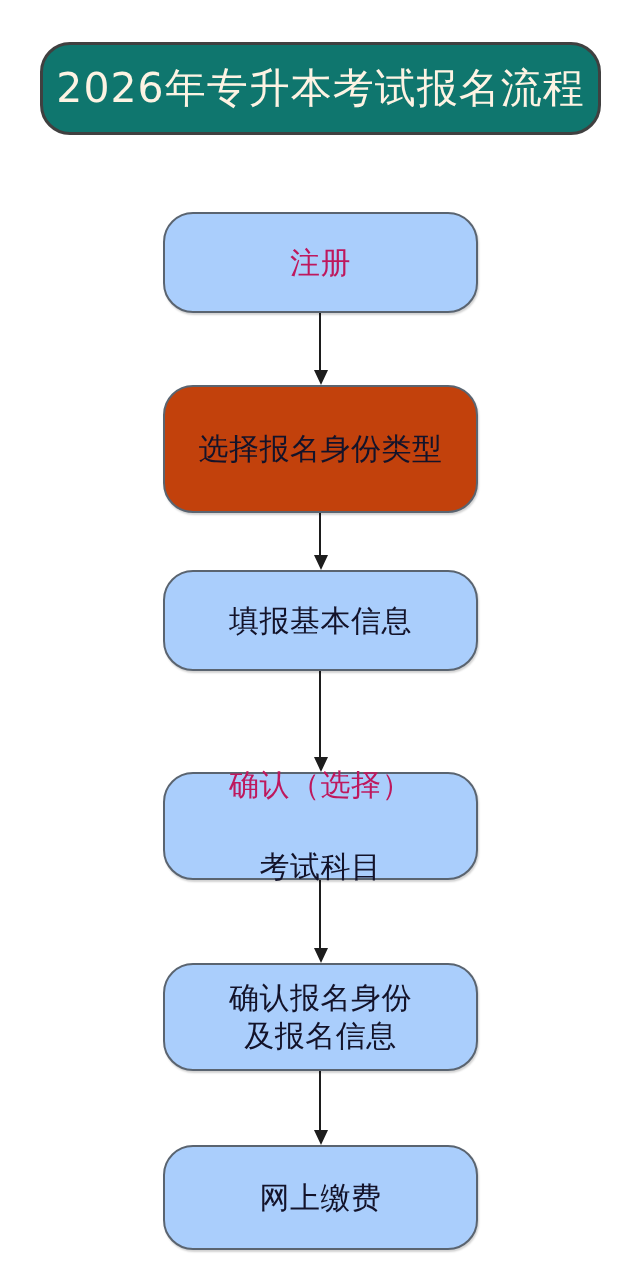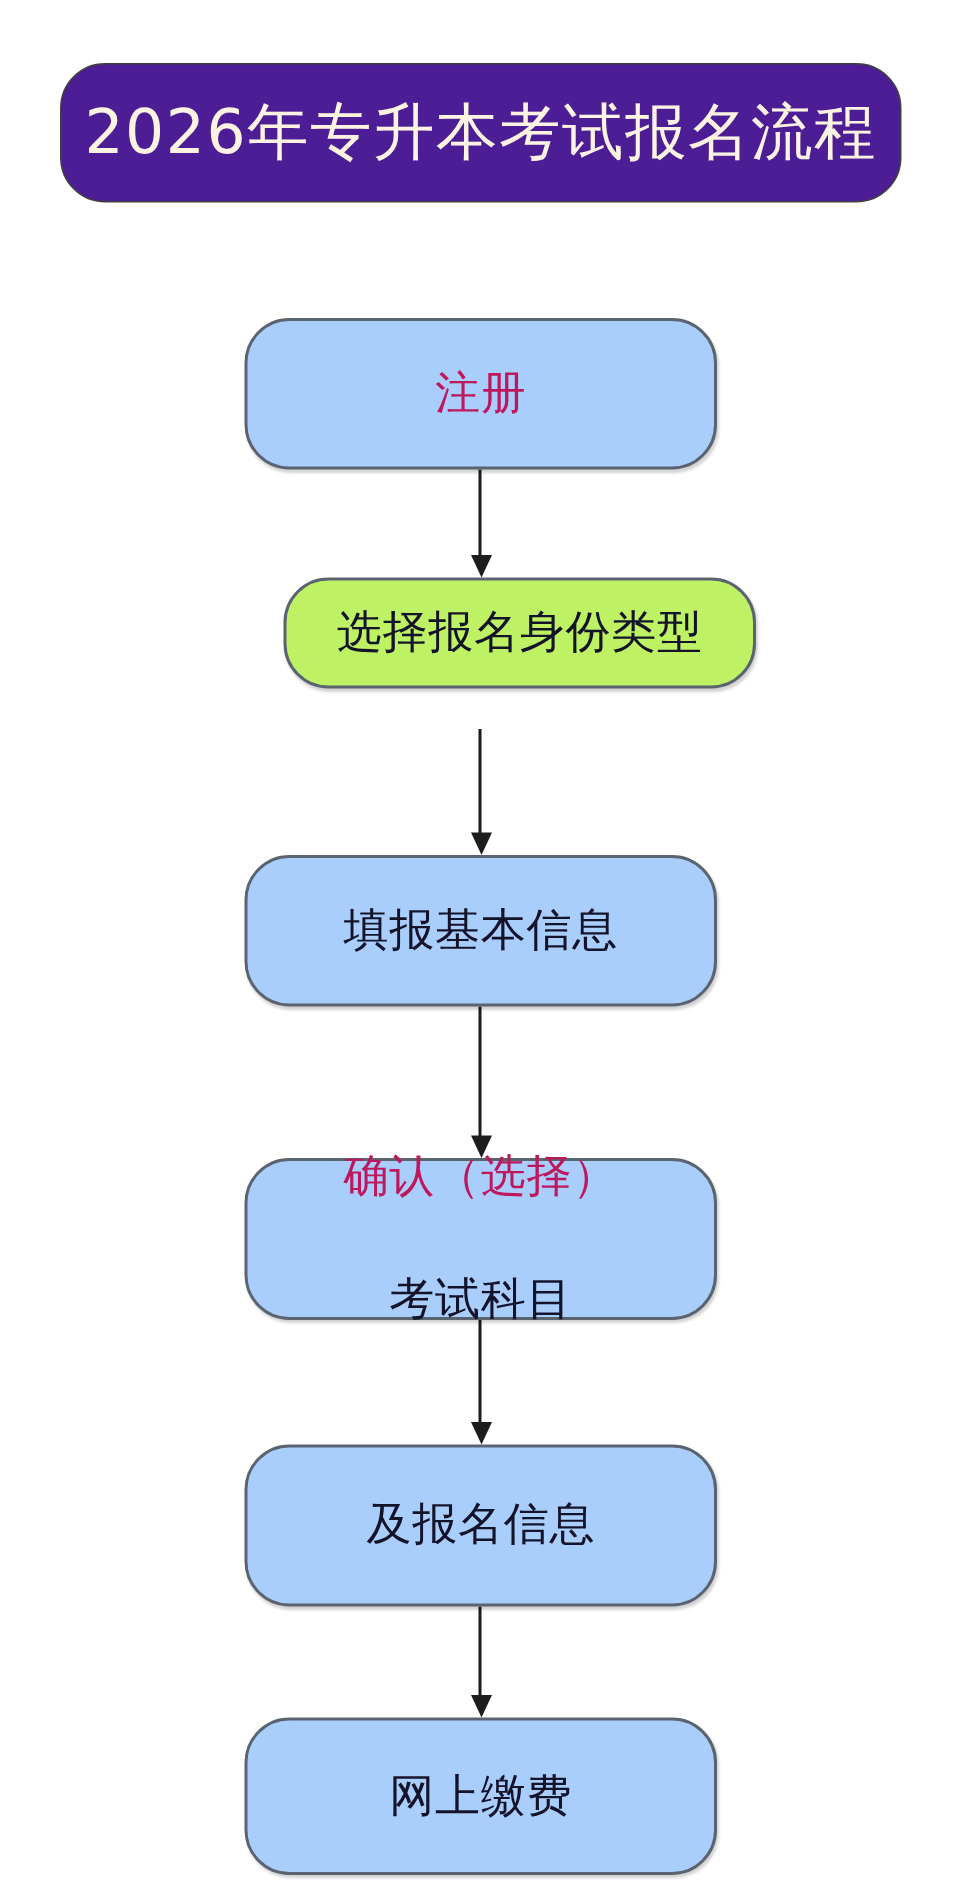--- a/index.html
+++ b/index.html
@@ -20,22 +20,22 @@
   }
 
   
   .title-banner {
     position: absolute;
     left: 40px;
     top: 42px;
     width: 561px;
     height: 93px;
     box-sizing: border-box;
-    background: #4c1d95;
-    border: 1px solid #404040;
+    background: #0f766e;
+    border: 3px solid #404040;
     border-radius: 30px;
     display: flex;
     align-items: center;
     justify-content: center;
   }
   .title-text {
     color: #FDF3E3;
     font-size: 41px;
     line-height: 1;
     letter-spacing: 1px;
@@ -118,31 +118,32 @@
         <div class="shaft" style="height: 70px; background: rgb(29, 29, 29);"></div>
         <div class="head" style="border-top-color: rgb(29, 29, 29);"></div>
       </div>
       <div class="connector" style="top: 1071px; height: 74px;">
         <div class="shaft" style="height: 61px; background: rgb(29, 29, 29);"></div>
         <div class="head" style="border-top-color: rgb(29, 29, 29);"></div>
       </div>
       <div class="node" style="top: 212px; height: 101px; background: rgb(170, 206, 252); border-color: rgb(90, 100, 112);">
         <div class="node-line" style="color: #be185d;">注册</div>
       </div>
-      <div class="node" style="top: 385px; height: 74px; background: #bef264; border-color: rgb(90, 100, 112); margin-left: 26px;">
+      <div class="node" style="top: 385px; height: 128px; background: #c2410c; border-color: rgb(90, 100, 112);">
         <div class="node-line" style="color: rgb(19, 19, 42);">选择报名身份类型</div>
       </div>
       <div class="node" style="top: 570px; height: 101px; background: rgb(170, 206, 252); border-color: rgb(90, 100, 112);">
         <div class="node-line" style="color: rgb(19, 19, 42);">填报基本信息</div>
       </div>
       <div class="node" style="top: 772px; height: 108px; background: rgb(170, 206, 252); border-color: rgb(90, 100, 112);">
         <div class="node-line" style="color: #be185d;">确认（选择）</div>
         <div class="node-line" style="color: rgb(19, 19, 42); margin-top: 44px;">考试科目</div>
       </div>
       <div class="node" style="top: 963px; height: 108px; background: rgb(170, 206, 252); border-color: rgb(90, 100, 112);">
+        <div class="node-line" style="color: rgb(19, 19, 42);">确认报名身份</div>
         <div class="node-line" style="color: rgb(19, 19, 42);">及报名信息</div>
       </div>
       <div class="node" style="top: 1145px; height: 105px; background: rgb(170, 206, 252); border-color: rgb(90, 100, 112);">
         <div class="node-line" style="color: rgb(19, 19, 42);">网上缴费</div>
       </div>
     </div>
 
 </div>
 
 </body></html>

